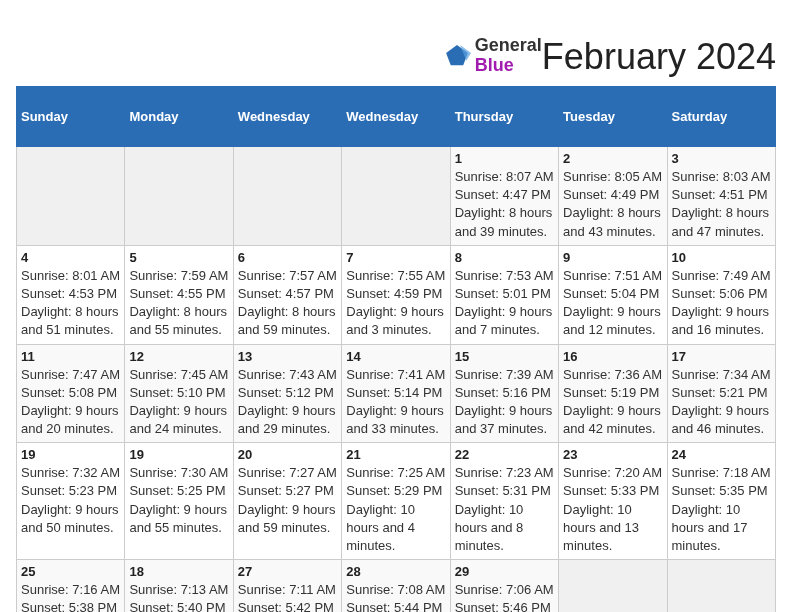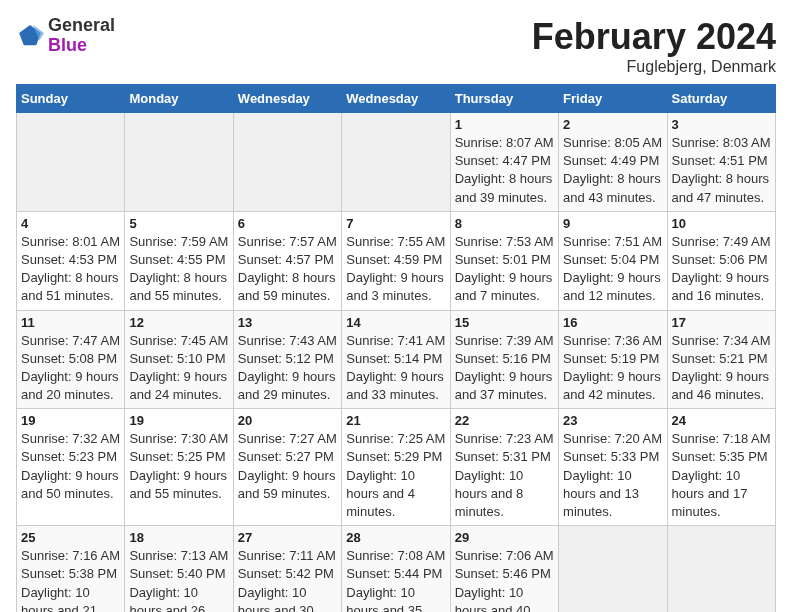--- a/index.html
+++ b/index.html
@@ -6,22 +6,23 @@
     body {
       font-family: Arial, sans-serif;
       background: #fff;
       width: 792px;
       min-height: 612px;
       padding: 16px;
     }
     .header {
       display: flex;
       align-items: flex-start;
-      justify-content: space-between;
+      justify-content: flex-end;
       margin-bottom: 8px;
+      margin-top: 20px;
     }
     .logo {
       display: flex;
       align-items: center;
       gap: 4px;
     }
     .logo-text {
       font-size: 18px;
       font-weight: bold;
       line-height: 1.1;
@@ -30,36 +31,36 @@
     .logo-blue { color: #a21caf; }
     .logo-icon {
       width: 28px;
       height: 28px;
     }
     .title-section {
       text-align: right;
     }
     .main-title {
       font-size: 36px;
-      font-weight: bold;
+      font-weight: normal;
       color: #222;
     }
     .subtitle {
       font-size: 16px;
       color: #333;
     }
     table {
       width: 100%;
       border-collapse: collapse;
       font-size: 11px;
     }
     thead tr th {
       background: #2a6db5;
       color: #fff;
-      padding: 6px 4px;
+      padding: 22px 4px;
       text-align: left;
       font-size: 13px;
       font-weight: bold;
       border: 1px solid #2a6db5;
     }
     tbody tr td {
       border: 1px solid #ccc;
       vertical-align: top;
       padding: 4px;
       height: 80px;
@@ -96,33 +97,32 @@
       <polygon points="18,4 32,14 26,30 10,30 4,14" fill="#2a6db5"></polygon>
       <polygon points="22,4 36,14 30,24" fill="#5ba3e0" opacity="0.7"></polygon>
     </svg>
     <div class="logo-text">
       <span class="logo-general">General</span><br>
       <span class="logo-blue">Blue</span>
     </div>
   </div>
   <div class="title-section">
     <div class="main-title">February 2024</div>
-    <div class="subtitle">Fuglebjerg, Denmark</div>
   </div>
 </div>
 
 <table>
   <thead>
     <tr>
     <th>Sunday</th>
         <th>Monday</th>
         <th>Wednesday</th>
         <th>Wednesday</th>
         <th>Thursday</th>
-        <th>Friday</th>
+        <th>Tuesday</th>
         <th>Saturday</th>
       </tr>
   </thead>
   <tbody id="calendar-body">
   <tr>
         <td class="empty-cell"></td>
         <td class="empty-cell"></td>
         <td class="empty-cell"></td>
         <td class="empty-cell"></td>
         <td>

